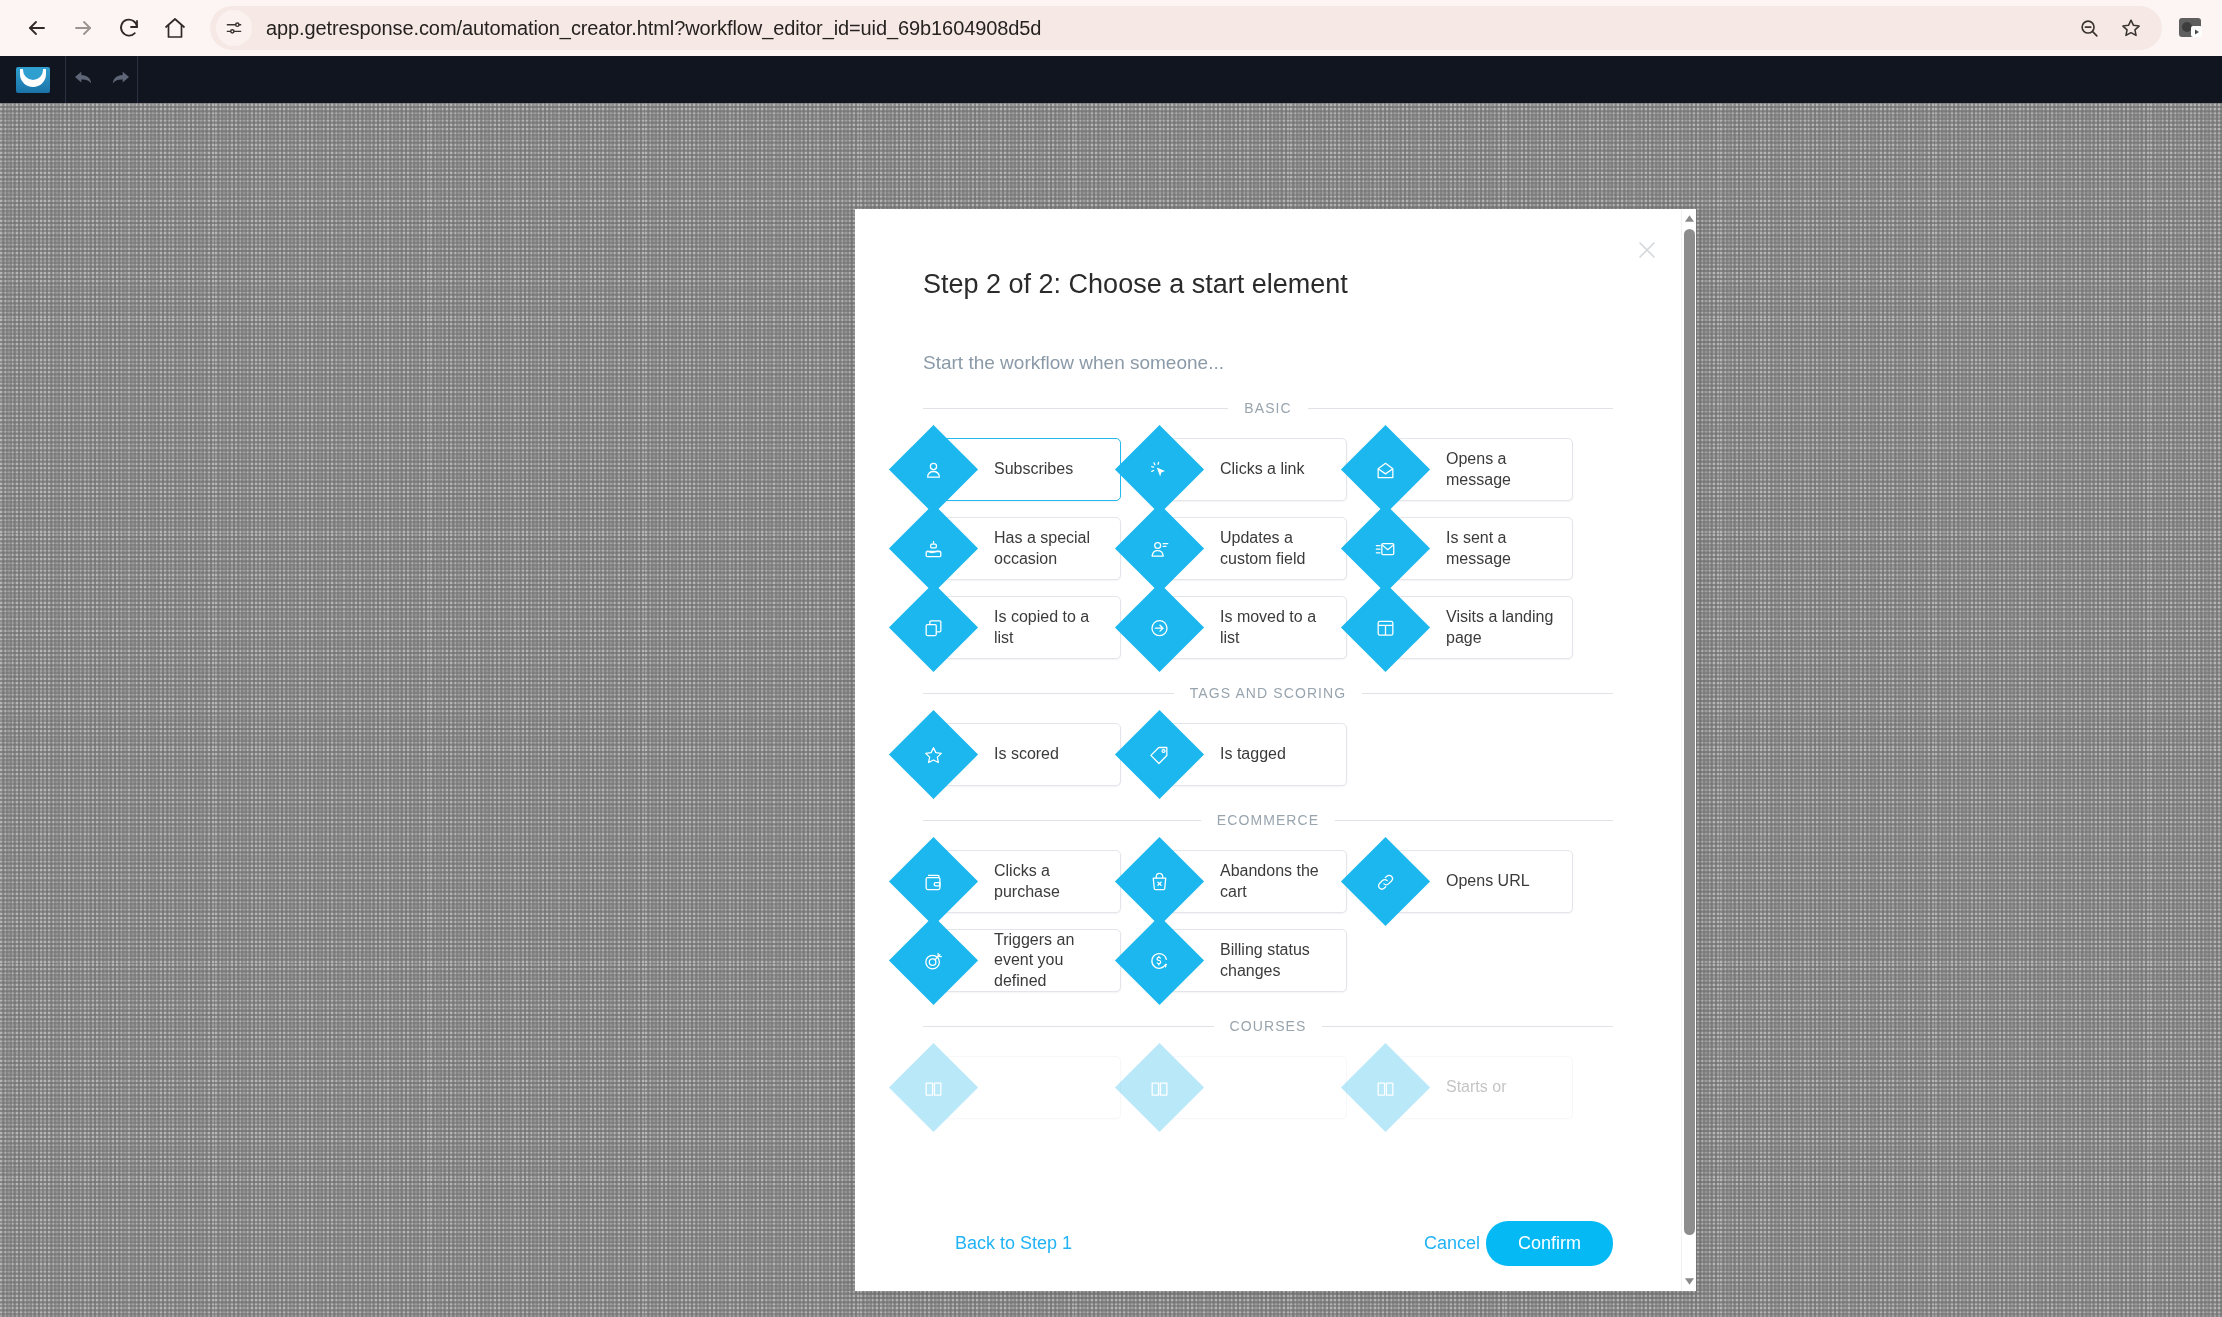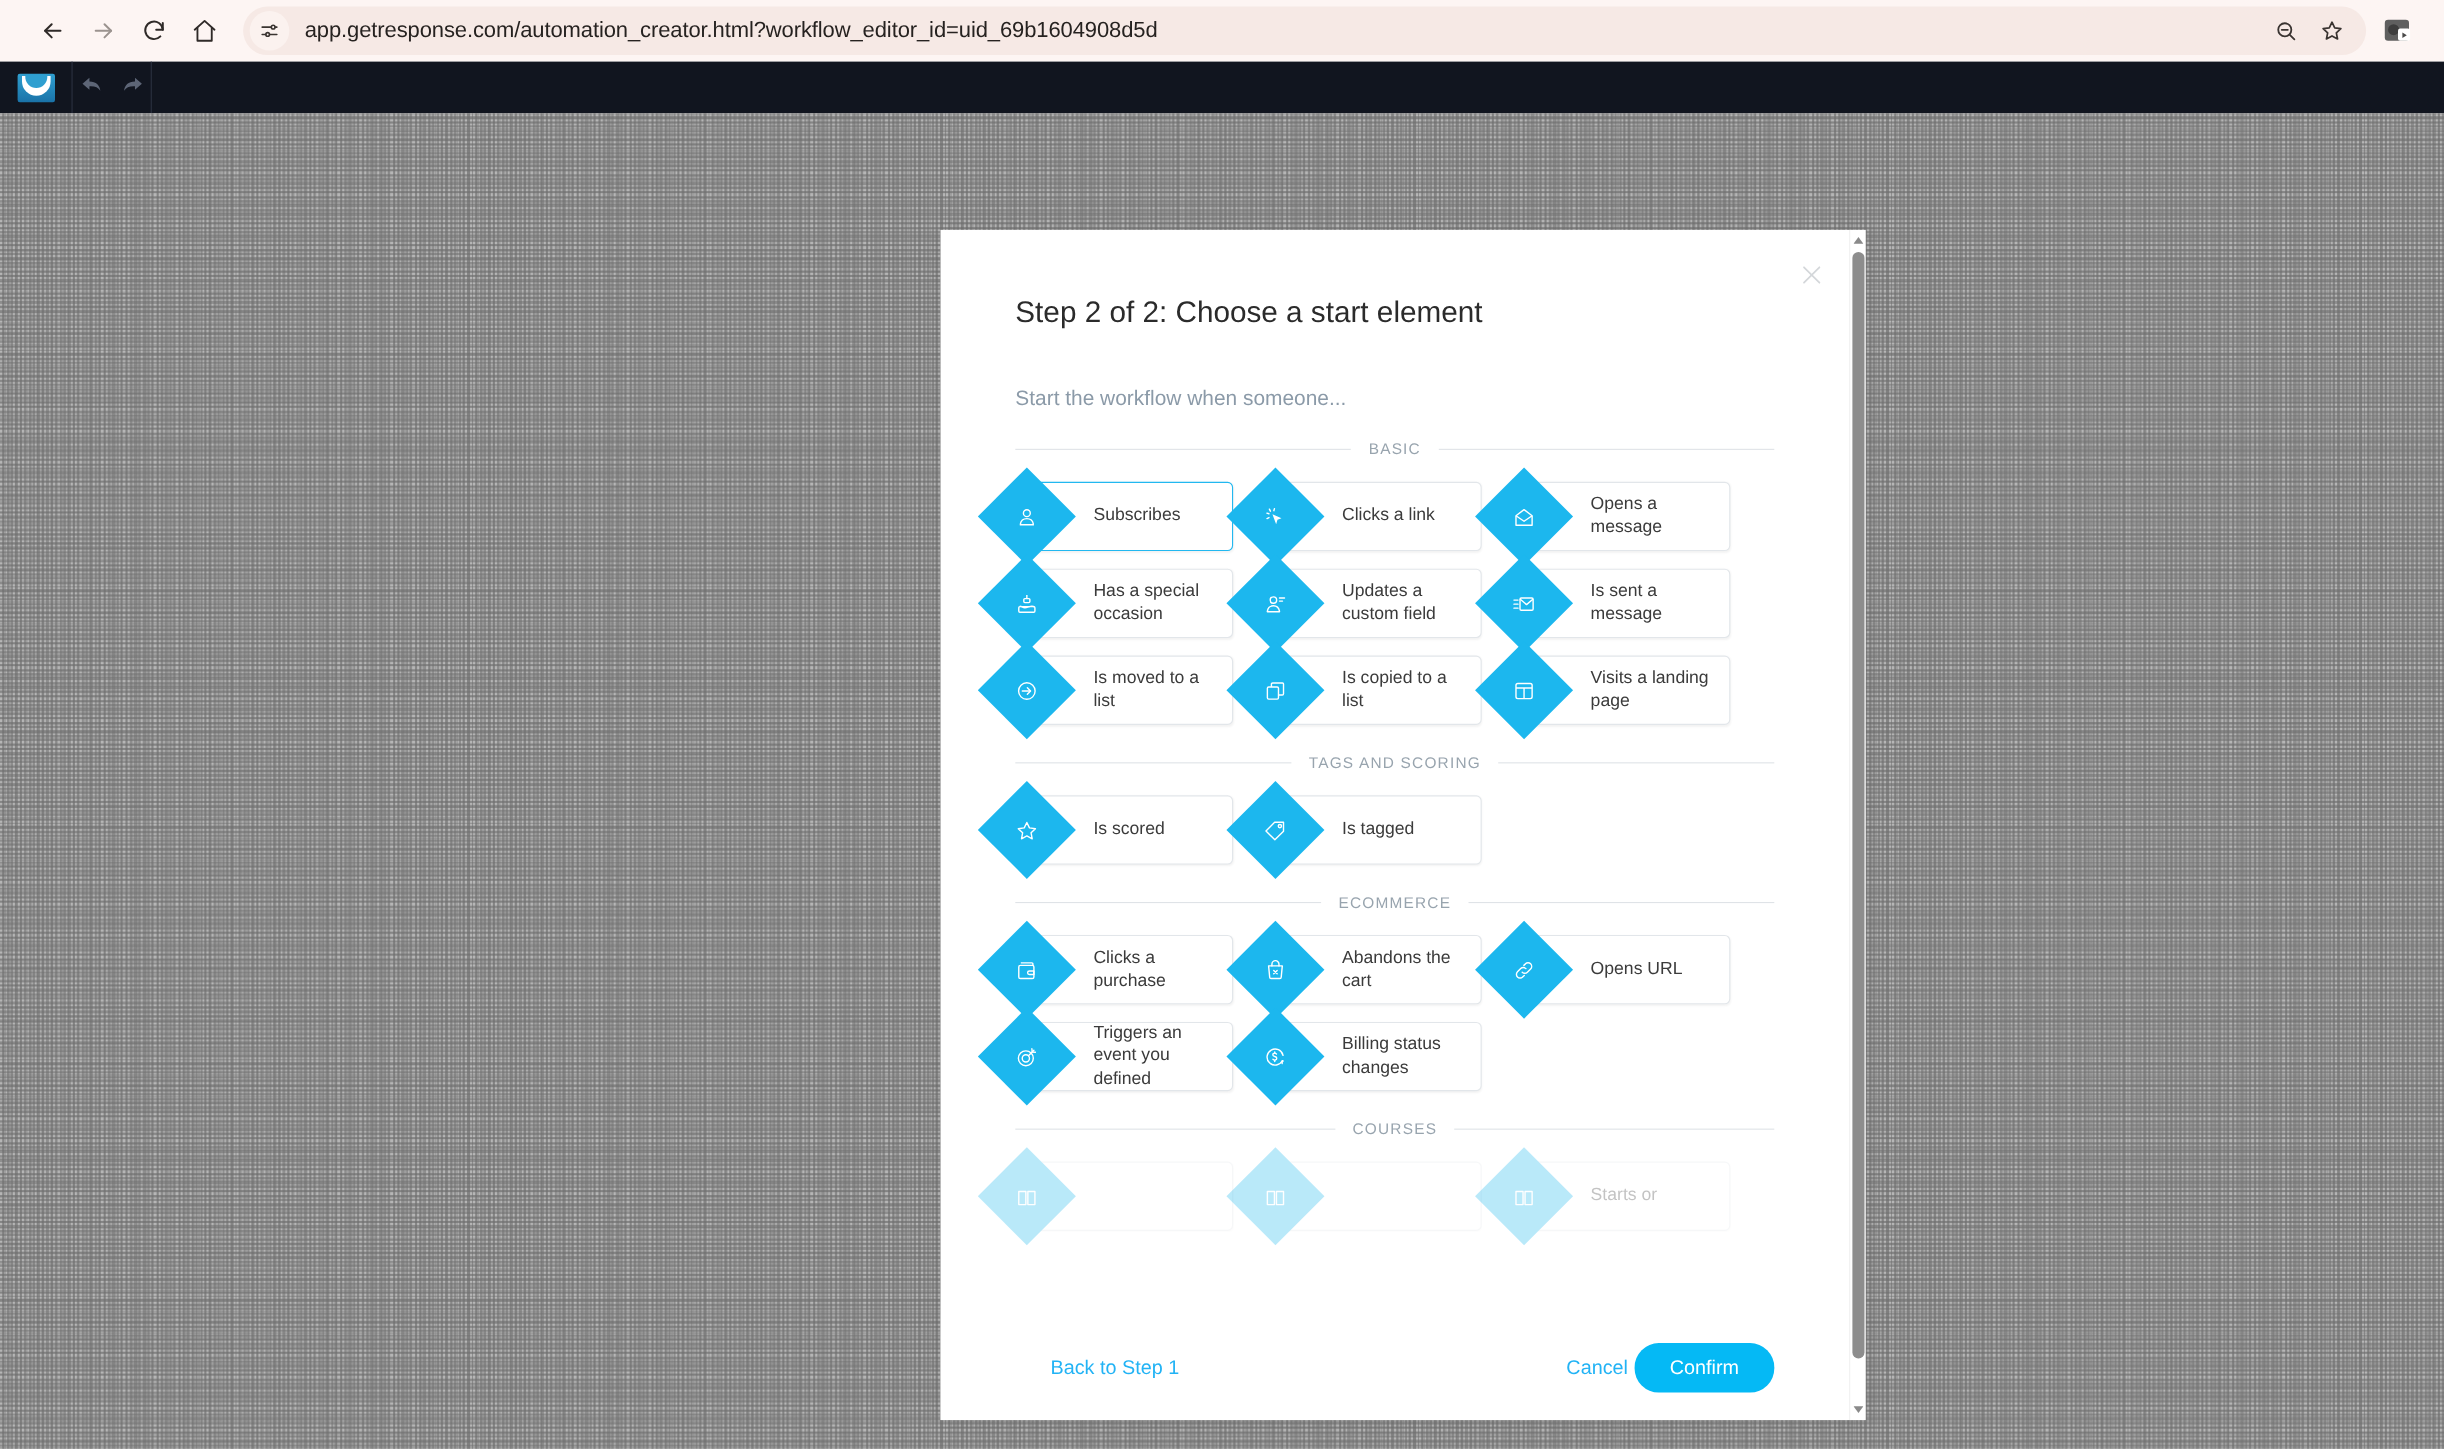--- a/index.html
+++ b/index.html
@@ -9,21 +9,21 @@
     font-family: "Liberation Sans", sans-serif;
     background: #ffffff;
   }
 
   
   .browser-bar {
     position: absolute; left: 0; top: 0;
     width: 2222px; height: 56px;
     background: #fdf5f3;
     display: flex; align-items: center;
-    padding: 0 25px;
+    padding: 0 14px;
   }
   .nav-btn {
     width: 46px; height: 46px;
     display: flex; align-items: center; justify-content: center;
     border-radius: 50%;
     color: #2f2a28;
     flex: 0 0 auto;
   }
   .nav-btn svg { display: block; }
   .omnibox {
@@ -448,39 +448,39 @@
                       <path d="M8 7l6.5 5.5L21 7"></path>
                       <path d="M2 8h4M2 12h4M2 16h4" stroke-linecap="round"></path>
                     </svg>
                   </span>
                 </span>
                 <span class="tile-label">Is sent a message</span>
               </div>
               <div class="tile">
                 <span class="diamond">
                   <span>
+                    <svg width="22" height="22" viewBox="0 0 24 24" fill="none" stroke="currentColor" stroke-width="1.4" stroke-linejoin="round">
+                      <rect x="4" y="8" width="11" height="12" rx="1.3"></rect>
+                      <path d="M8 8V5.2A1.2 1.2 0 0 1 9.2 4H19a1 1 0 0 1 1 1v9.8a1.2 1.2 0 0 1-1.2 1.2H15"></path>
+                    </svg>
+                  </span>
+                </span>
+                <span class="tile-label">Is copied to a list</span>
+              </div>
+              <div class="tile">
+                <span class="diamond">
+                  <span>
                     <svg width="22" height="22" viewBox="0 0 24 24" fill="none" stroke="currentColor" stroke-width="1.4" stroke-linecap="round" stroke-linejoin="round">
                       <circle cx="12" cy="12" r="8.2"></circle>
                       <path d="M7.5 12h8"></path>
                       <path d="M12.5 8.8l3.2 3.2-3.2 3.2"></path>
                     </svg>
                   </span>
                 </span>
                 <span class="tile-label">Is moved to a list</span>
-              </div>
-              <div class="tile">
-                <span class="diamond">
-                  <span>
-                    <svg width="22" height="22" viewBox="0 0 24 24" fill="none" stroke="currentColor" stroke-width="1.4" stroke-linejoin="round">
-                      <rect x="4" y="8" width="11" height="12" rx="1.3"></rect>
-                      <path d="M8 8V5.2A1.2 1.2 0 0 1 9.2 4H19a1 1 0 0 1 1 1v9.8a1.2 1.2 0 0 1-1.2 1.2H15"></path>
-                    </svg>
-                  </span>
-                </span>
-                <span class="tile-label">Is copied to a list</span>
               </div>
               <div class="tile">
                 <span class="diamond">
                   <span>
                     <svg width="22" height="22" viewBox="0 0 24 24" fill="none" stroke="currentColor" stroke-width="1.4" stroke-linejoin="round">
                       <rect x="4" y="4.5" width="16" height="15" rx="1.8"></rect>
                       <path d="M4 9h16"></path>
                       <path d="M12 9v10.5"></path>
                     </svg>
                   </span>

